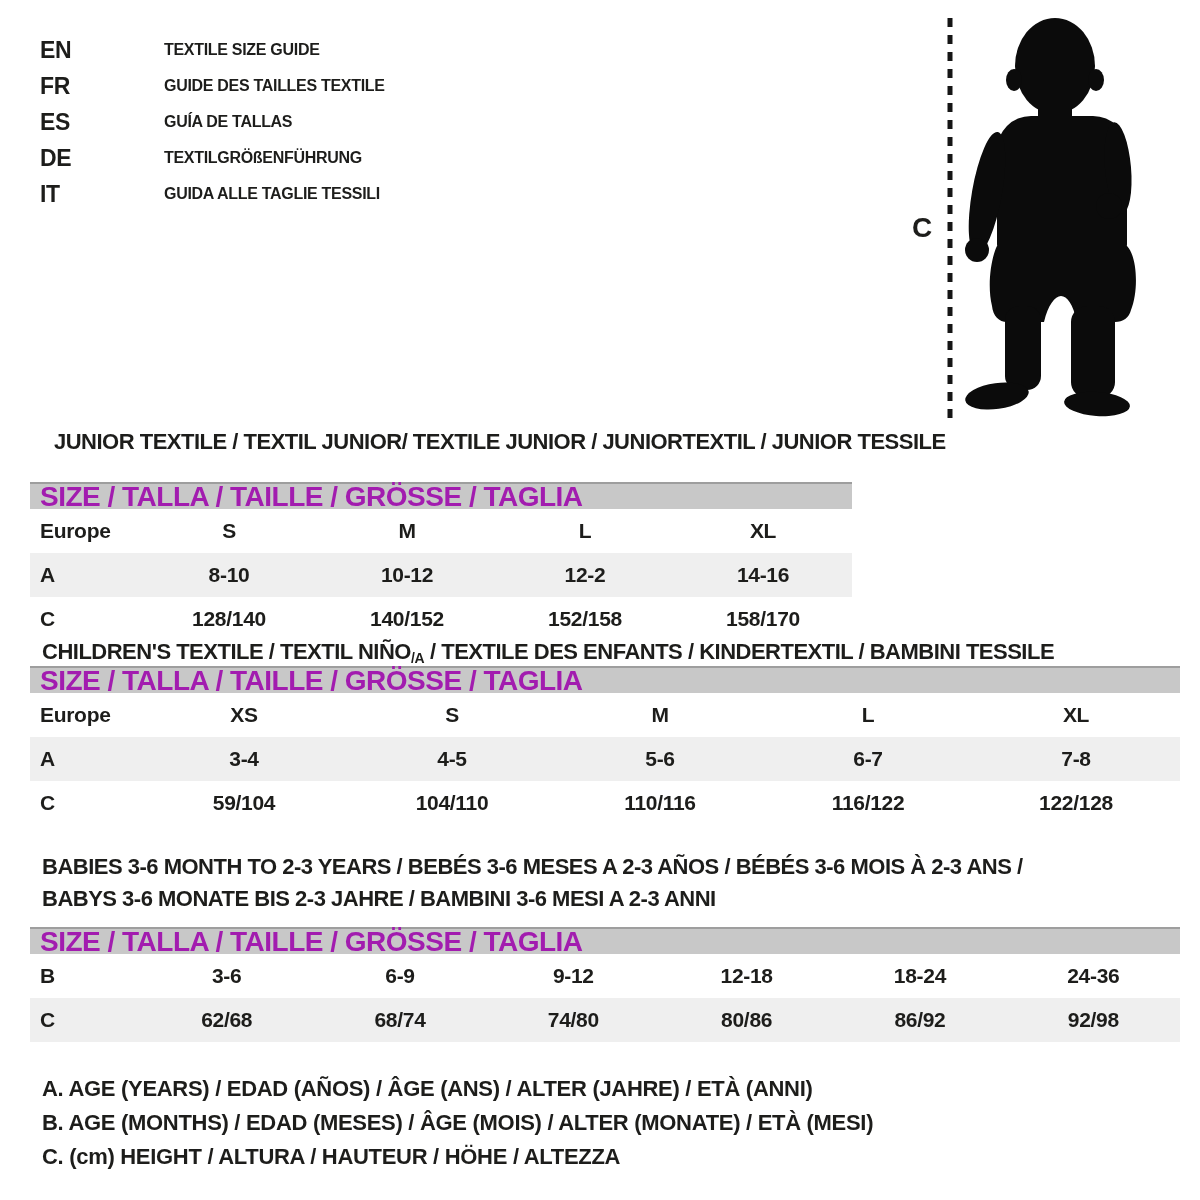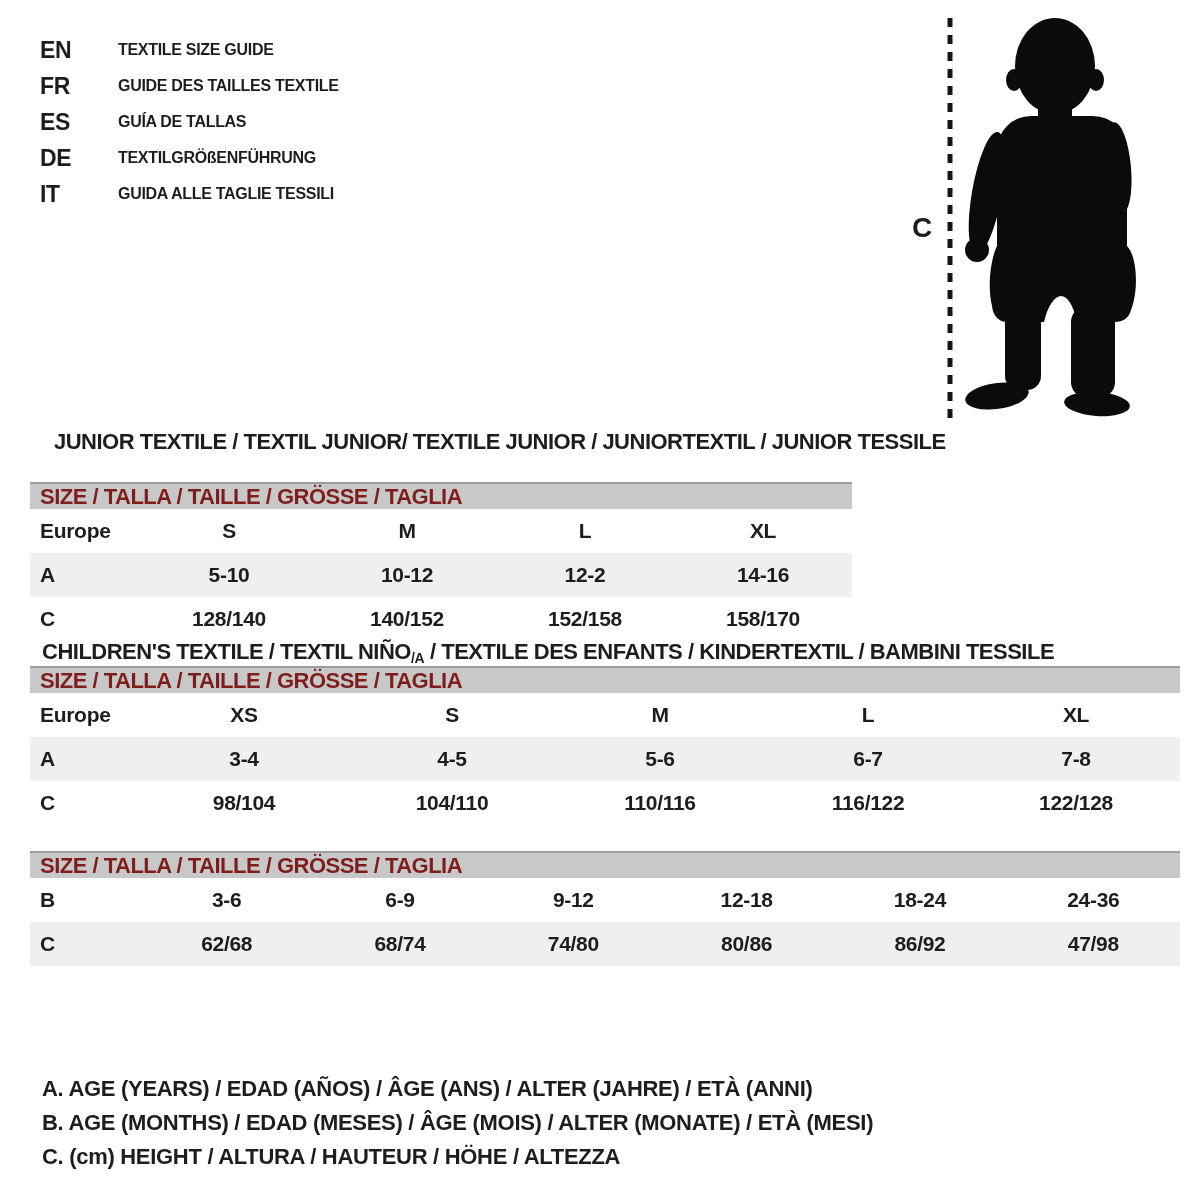--- a/index.html
+++ b/index.html
@@ -2,37 +2,37 @@
 <html><head>
 <meta charset="utf-8">
 <style>
   html,body{margin:0;padding:0;background:#ffffff;}
   .canvas{
     position:relative;width:1200px;height:1200px;background:#ffffff;overflow:hidden;
     font-family:"Liberation Sans","DejaVu Sans",sans-serif;color:#1d1d1b;
   }
   
   .langs{position:absolute;left:40px;top:32px;}
-  .lang-row{display:flex;height:36px;align-items:center;}
+  .lang-row{display:flex;height:36px;align-items:center;gap:46px;}
   .lang-code{width:78px;font-size:23px;font-weight:bold;letter-spacing:-0.3px;}
   .lang-title{font-size:16px;font-weight:bold;letter-spacing:-0.3px;white-space:nowrap;}
   
   .figure-svg{position:absolute;left:935px;top:8px;}
   .measure-c{position:absolute;left:912px;top:212px;font-size:28px;font-weight:bold;}
   
   .section{position:absolute;left:30px;}
   .sec-heading{
     margin:0 0 0 12px;font-size:22px;font-weight:bold;letter-spacing:-0.5px;
     white-space:nowrap;line-height:24px;
   }
   .sec-heading .subscript{font-size:14px;position:relative;top:4px;letter-spacing:-0.3px;}
   .size-bar{
     background:#c8c8c8;border-top:2px solid #9e9e9e;height:25px;
     padding-left:10px;display:flex;align-items:center;
-    font-size:22px;font-weight:bold;letter-spacing:-0.5px;color:#7f1d1d;
+    font-size:28px;font-weight:bold;letter-spacing:-0.5px;color:#a21caf;
   }
   .trow{display:flex;height:44px;align-items:center;}
   .trow.shaded{background:#efefef;}
   .tlabel{width:100px;padding-left:10px;font-size:21px;font-weight:bold;letter-spacing:-0.3px;}
   .tcell{flex:1;text-align:center;font-size:21px;font-weight:bold;letter-spacing:-0.3px;}
   .sec-junior{top:430px;width:822px;}
   .sec-junior .sec-heading{margin-bottom:28px;margin-left:24px;}
   .sec-children{top:640px;width:1150px;}
   .sec-children .sec-heading{}
   .sec-babies{top:851px;width:1150px;}
@@ -105,21 +105,21 @@
     <div class="size-table">
       <div class="trow">
         <div class="tlabel">Europe</div>
         <div class="tcell">S</div>
         <div class="tcell">M</div>
         <div class="tcell">L</div>
         <div class="tcell">XL</div>
       </div>
       <div class="trow shaded">
         <div class="tlabel">A</div>
-        <div class="tcell">5-10</div>
+        <div class="tcell">8-10</div>
         <div class="tcell">10-12</div>
         <div class="tcell">12-2</div>
         <div class="tcell">14-16</div>
       </div>
       <div class="trow">
         <div class="tlabel">C</div>
         <div class="tcell">128/140</div>
         <div class="tcell">140/152</div>
         <div class="tcell">152/158</div>
         <div class="tcell">158/170</div>
@@ -142,49 +142,53 @@
       <div class="trow shaded">
         <div class="tlabel">A</div>
         <div class="tcell">3-4</div>
         <div class="tcell">4-5</div>
         <div class="tcell">5-6</div>
         <div class="tcell">6-7</div>
         <div class="tcell">7-8</div>
       </div>
       <div class="trow">
         <div class="tlabel">C</div>
-        <div class="tcell">98/104</div>
+        <div class="tcell">59/104</div>
         <div class="tcell">104/110</div>
         <div class="tcell">110/116</div>
         <div class="tcell">116/122</div>
         <div class="tcell">122/128</div>
       </div>
     </div>
   </div>
 
   <div class="section sec-babies">
+    <h2 class="sec-heading">
+        <span style="display:block">BABIES 3-6 MONTH TO 2-3 YEARS / BEBÉS 3-6 MESES A 2-3 AÑOS / BÉBÉS 3-6 MOIS À 2-3 ANS /</span>
+        <span style="display:block">BABYS 3-6 MONATE BIS 2-3 JAHRE / BAMBINI 3-6 MESI A 2-3 ANNI</span>
+      </h2>
     <div class="size-bar">SIZE / TALLA / TAILLE / GRÖSSE / TAGLIA</div>
     <div class="size-table">
       <div class="trow">
         <div class="tlabel">B</div>
         <div class="tcell">3-6</div>
         <div class="tcell">6-9</div>
         <div class="tcell">9-12</div>
         <div class="tcell">12-18</div>
         <div class="tcell">18-24</div>
         <div class="tcell">24-36</div>
       </div>
       <div class="trow shaded">
         <div class="tlabel">C</div>
         <div class="tcell">62/68</div>
         <div class="tcell">68/74</div>
         <div class="tcell">74/80</div>
         <div class="tcell">80/86</div>
         <div class="tcell">86/92</div>
-        <div class="tcell">47/98</div>
+        <div class="tcell">92/98</div>
       </div>
     </div>
   </div>
 
   <div class="notes">
     <div class="note-line">A. AGE (YEARS) / EDAD (AÑOS) / ÂGE (ANS) / ALTER (JAHRE) / ETÀ (ANNI)</div>
     <div class="note-line">B. AGE (MONTHS) / EDAD (MESES) / ÂGE (MOIS) / ALTER (MONATE) / ETÀ (MESI)</div>
     <div class="note-line">C. (cm) HEIGHT / ALTURA / HAUTEUR / HÖHE / ALTEZZA</div>
   </div>
 

